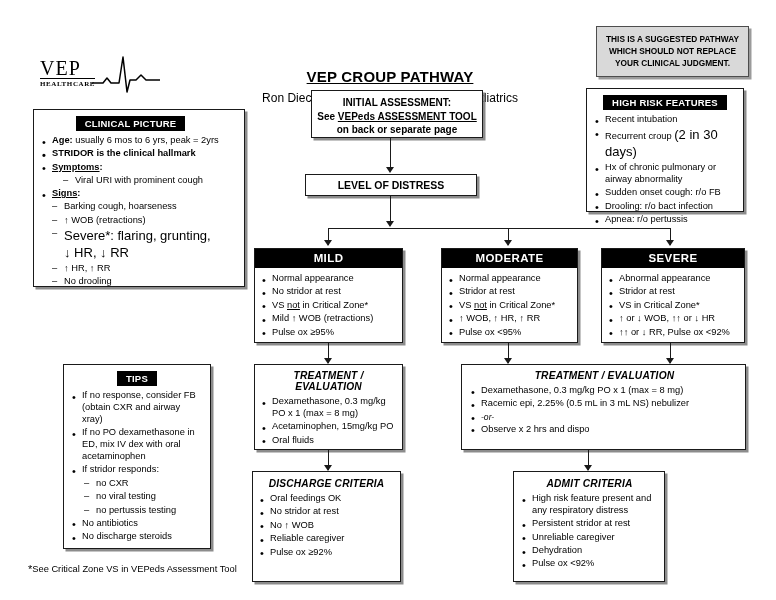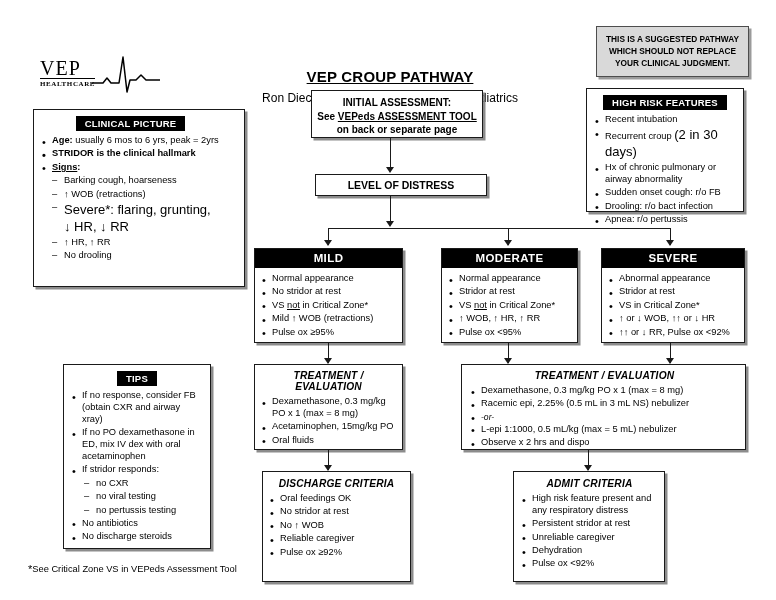--- a/index.html
+++ b/index.html
@@ -195,20 +195,25 @@
   <div>YOUR CLINICAL JUDGMENT.</div>
 </div>
 
 <div class="box" style="left:33px; top:88px; width:212px; height:178px; padding:6px 24px 0 7px; font-size:9.3px;margin-top:21px;">
   <div class="banner-wrap">
     <span class="banner banner-inline">CLINICAL PICTURE</span>
   </div>
   <ul class="bul">
     <li><span class="b">Age:</span><span> usually 6 mos to 6 yrs, peak = 2yrs</span></li>
     <li class="b">STRIDOR is the clinical hallmark</li>
+    <li><span class="u b">Symptoms</span><span class="b">:</span>
+      <ul class="dash">
+        <li>Viral URI with prominent cough</li>
+      </ul>
+    </li>
     <li><span class="u b">Signs</span><span class="b">:</span></li>
   </ul>
   <ul class="dash" style="padding-left:11px;">
     <li>Barking cough, hoarseness</li>
     <li>↑ WOB (retractions)</li>
     <li><span class="sm">Severe*:</span><span class="sm"> flaring, grunting, ↓ HR, ↓ RR</span></li>
     <li>↑ HR, ↑ RR</li>
     <li>No drooling</li>
   </ul>
 </div>
@@ -230,21 +235,21 @@
 <div class="box" style="left:311px; top:90px; width:172px; height:48px; padding:5px 5px 0 5px;
             font-size:10px; font-weight:bold; text-align:center; line-height:1.35;">
   <div>INITIAL ASSESSMENT:</div>
   <div><span>See </span><span class="u">VEPeds ASSESSMENT TOOL</span></div>
   <div>on back or separate page</div>
 </div>
 
 <div class="vline" style="left:390px; top:138px; height:32px;"></div>
 <div class="arrow" style="left:386px; top:167px;"></div>
 
-<div class="box" style="left:315px; top:174px; width:172px; height:22px; font-size:10.5px;
+<div class="box" style="left:305px; top:174px; width:172px; height:22px; font-size:10.5px;
             font-weight:bold; text-align:center; line-height:21px;">
   <span>LEVEL OF DISTRESS</span>
 </div>
 
 <div class="vline" style="left:390px; top:196px; height:29px;"></div>
 <div class="arrow" style="left:386px; top:221px;"></div>
 <div class="hline" style="left:328px; top:228px; width:343px;"></div>
 <div class="vline" style="left:328px; top:228px; height:17px;"></div>
 <div class="arrow" style="left:324px; top:240px;"></div>
 <div class="vline" style="left:508px; top:228px; height:17px;"></div>
@@ -300,31 +305,30 @@
     <li>Oral fluids</li>
   </ul>
 </div>
 
 <div class="box" style="left:461px; top:364px; width:285px; height:86px; padding:5px 6px 0 8px; font-size:9.3px;">
   <div class="sec-title">TREATMENT / EVALUATION</div>
   <ul class="bul">
     <li>Dexamethasone, 0.3 mg/kg PO x 1 (max = 8 mg)</li>
     <li>Racemic epi, 2.25% (0.5 mL in 3 mL NS) nebulizer</li>
     <li class="nobullet i" style="font-size:8.6px; margin:0 0 1px 0;">-or-</li>
-    <li>L-epi 1:1000, 0.5 mL/kg (max = 5 mL) nebulizer</li>
     <li>Observe x 2 hrs and dispo</li>
   </ul>
 </div>
 
 <div class="vline" style="left:328px; top:450px; height:20px;"></div>
 <div class="arrow" style="left:324px; top:465px;"></div>
 <div class="vline" style="left:588px; top:450px; height:20px;"></div>
 <div class="arrow" style="left:584px; top:465px;"></div>
 
-<div class="box" style="left:262px; top:471px; width:149px; height:111px; padding:6px 6px 0 6px; font-size:9.3px;">
+<div class="box" style="left:252px; top:471px; width:149px; height:111px; padding:6px 6px 0 6px; font-size:9.3px;">
   <div class="sec-title">DISCHARGE CRITERIA</div>
   <ul class="bul" style="line-height:1.5;">
     <li>Oral feedings OK</li>
     <li>No stridor at rest</li>
     <li>No ↑ WOB</li>
     <li>Reliable caregiver</li>
     <li>Pulse ox  ≥92%</li>
   </ul>
 </div>
 

